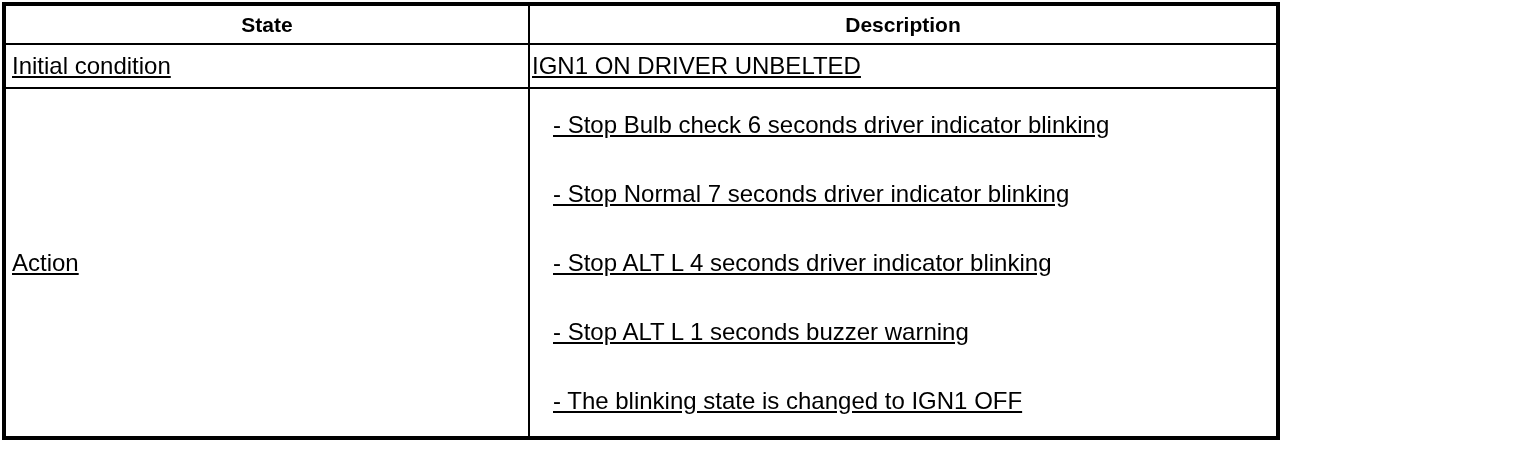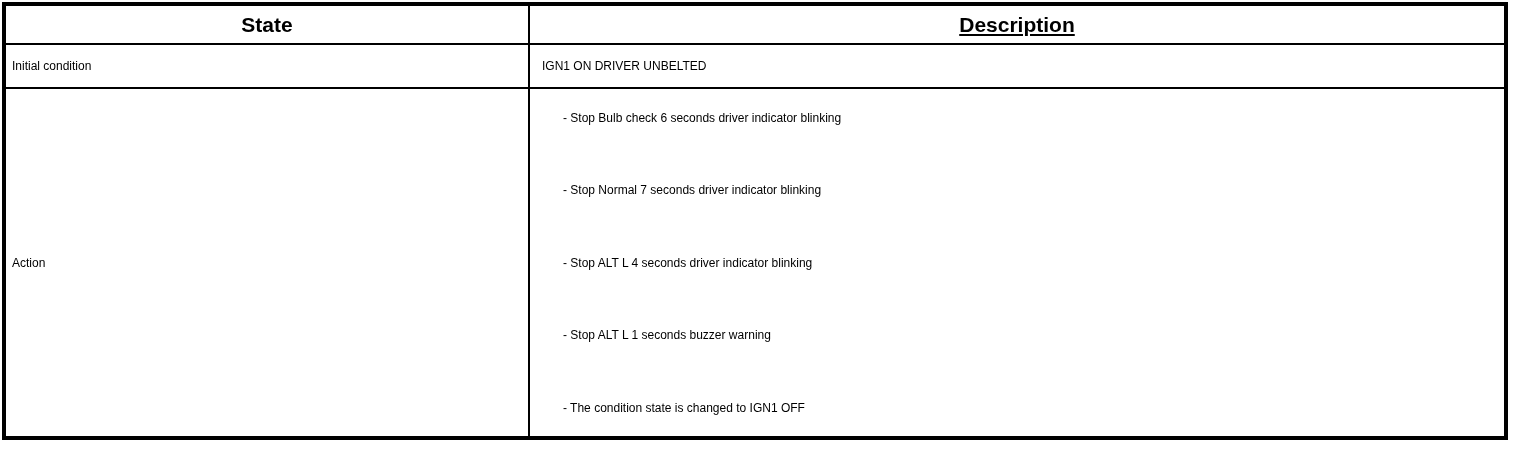--- a/index.html
+++ b/index.html
@@ -8,48 +8,49 @@
     height: 452px;
     background: #ffffff;
     font-family: "Liberation Sans", "DejaVu Sans", sans-serif;
     color: #000000;
     overflow: hidden;
   }
   .spec-table {
     position: absolute;
     left: 2px;
     top: 2px;
-    width: 1506px;
+    width: 1278px;
     height: 438px;
     border-collapse: collapse;
     table-layout: fixed;
   }
   .spec-table, .spec-table th, .spec-table td {
     border: 2px solid #000000;
   }
   .spec-table {
     border: 4px solid #000000;
   }
   th.col-state  { width: 525px; }
-  th.col-desc   { width: auto; text-decoration: underline; }
+  th.col-desc   { width: auto; }
   th {
     height: 40px;
     font-size: 21px;
     font-weight: bold;
     text-align: center;
     vertical-align: middle;
   }
   td {
-    font-size: 12px;
+    font-size: 24px;
     vertical-align: middle;
     padding: 0 0 0 6px;
+    text-decoration: underline;
   }
   tr.simple-row td { height: 44px; }
   tr.action-row td.state-cell { vertical-align: middle; margin-top: 8px; }
-  td.desc-cell { padding-left: 12px; }
+  td.desc-cell { padding-left: 2px; }
   .action-list {
     display: flex;
     flex-direction: column;
     justify-content: space-between;
     height: 304px;
     margin-left: 21px;
   }
   .action-line {
     white-space: nowrap;
   }
@@ -70,18 +71,18 @@
       <td class="desc-cell">IGN1 ON DRIVER UNBELTED</td>
     </tr>
     <tr class="action-row">
       <td class="state-cell">Action</td>
       <td class="desc-cell">
         <div class="action-list">
           <div class="action-line">- Stop Bulb check 6 seconds driver indicator blinking</div>
           <div class="action-line">- Stop Normal 7 seconds driver indicator blinking</div>
           <div class="action-line">- Stop ALT L 4 seconds driver indicator blinking</div>
           <div class="action-line">- Stop ALT L 1 seconds buzzer warning</div>
-          <div class="action-line">- The condition state is changed to IGN1 OFF</div>
+          <div class="action-line">- The blinking state is changed to IGN1 OFF</div>
         </div>
       </td>
     </tr>
   </tbody>
 </table>
 
 </body></html>

